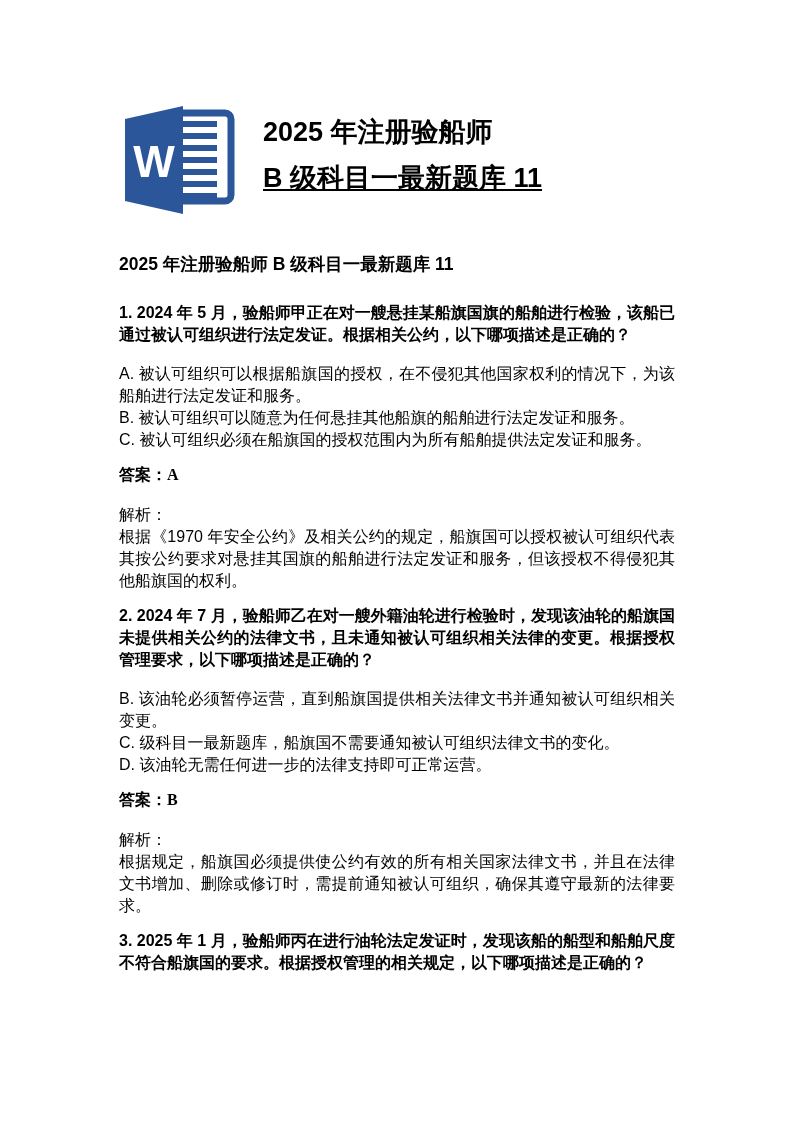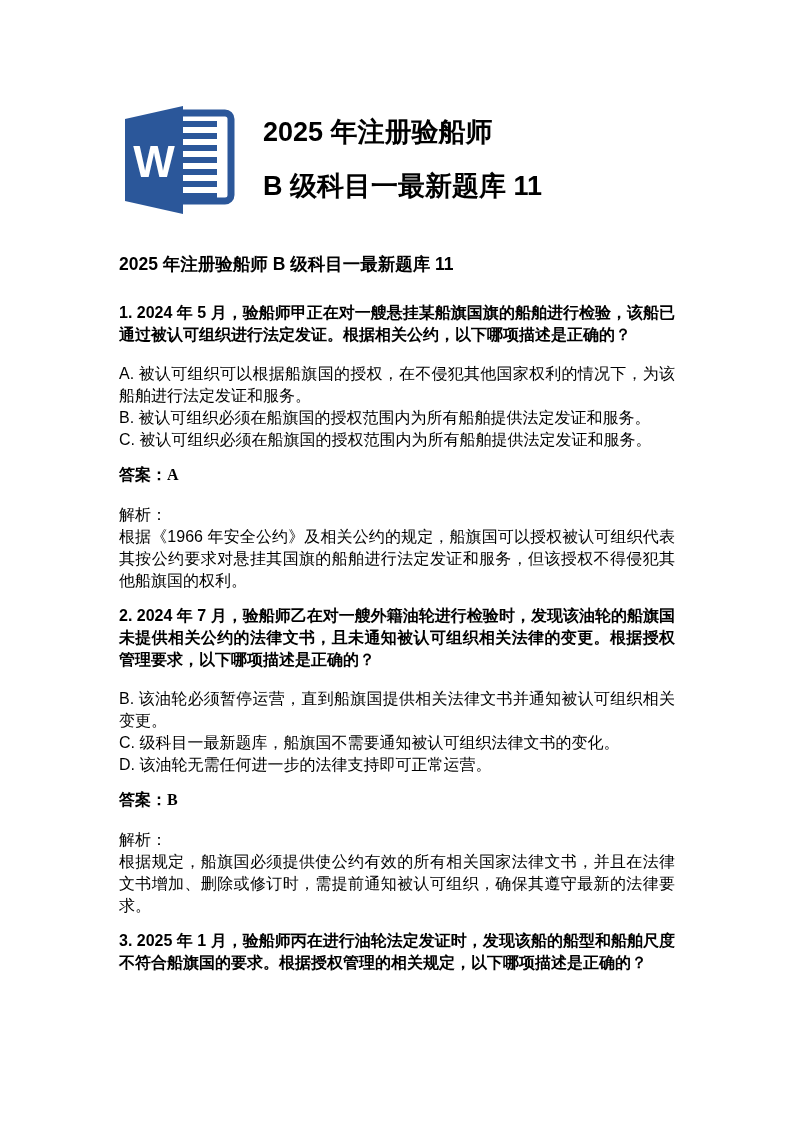--- a/index.html
+++ b/index.html
@@ -31,21 +31,21 @@
     flex: 0 0 auto;
     margin-right: 26px;
   }
   .title-block { padding-top: 12px; }
   .title-line {
     font-size: 27px;
     font-weight: 700;
     line-height: 33px;
     white-space: nowrap;
   }
-  .title-line + .title-line { margin-top: 21px; }
+  .title-line + .title-line { margin-top: 13px; text-decoration: underline; }
 
   .doc-heading {
     font-size: 17.5px;
     font-weight: 700;
     line-height: 23px;
     margin-bottom: 26px;
     white-space: nowrap;
   }
 
   .q-stem {
@@ -107,26 +107,26 @@
         <div class="title-line">2025 年注册验船师</div>
         <div class="title-line">B 级科目一最新题库 11</div>
       </div>
     </div>
 
     <div class="doc-heading">2025 年注册验船师 B 级科目一最新题库 11</div>
 
     <p class="q-stem">1. 2024 年 5 月，验船师甲正在对一艘悬挂某船旗国旗的船舶进行检验，该船已通过被认可组织进行法定发证。根据相关公约，以下哪项描述是正确的？</p>
     <div class="options">
       <p class="option">A. 被认可组织可以根据船旗国的授权，在不侵犯其他国家权利的情况下，为该船舶进行法定发证和服务。</p>
-      <p class="option">B. 被认可组织必须在船旗国的授权范围内为所有船舶提供法定发证和服务。</p>
+      <p class="option">B. 被认可组织可以随意为任何悬挂其他船旗的船舶进行法定发证和服务。</p>
       <p class="option">C. 被认可组织必须在船旗国的授权范围内为所有船舶提供法定发证和服务。</p>
     </div>
     <p class="answer-line"><span>答案：</span><span>A</span></p>
     <p class="analysis-label">解析：</p>
-    <p class="analysis-text">根据《1966 年安全公约》及相关公约的规定，船旗国可以授权被认可组织代表其按公约要求对悬挂其国旗的船舶进行法定发证和服务，但该授权不得侵犯其他船旗国的权利。</p>
+    <p class="analysis-text">根据《1970 年安全公约》及相关公约的规定，船旗国可以授权被认可组织代表其按公约要求对悬挂其国旗的船舶进行法定发证和服务，但该授权不得侵犯其他船旗国的权利。</p>
 
     <p class="q-stem">2. 2024 年 7 月，验船师乙在对一艘外籍油轮进行检验时，发现该油轮的船旗国未提供相关公约的法律文书，且未通知被认可组织相关法律的变更。根据授权管理要求，以下哪项描述是正确的？</p>
     <div class="options">
       <p class="option">B. 该油轮必须暂停运营，直到船旗国提供相关法律文书并通知被认可组织相关变更。</p>
       <p class="option">C. 级科目一最新题库，船旗国不需要通知被认可组织法律文书的变化。</p>
       <p class="option">D. 该油轮无需任何进一步的法律支持即可正常运营。</p>
     </div>
     <p class="answer-line"><span>答案：</span><span>B</span></p>
     <p class="analysis-label">解析：</p>
     <p class="analysis-text">根据规定，船旗国必须提供使公约有效的所有相关国家法律文书，并且在法律文书增加、删除或修订时，需提前通知被认可组织，确保其遵守最新的法律要求。</p>

